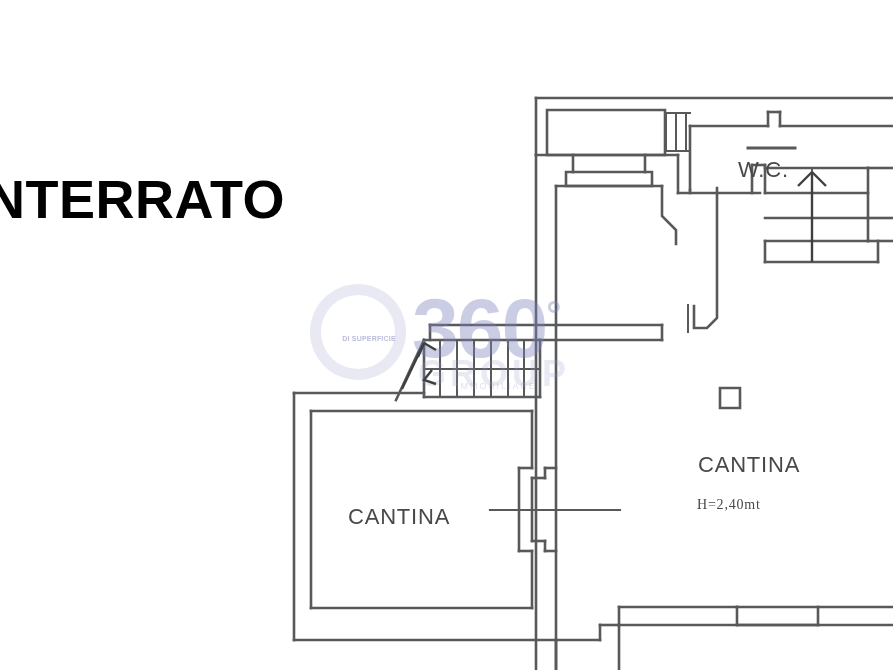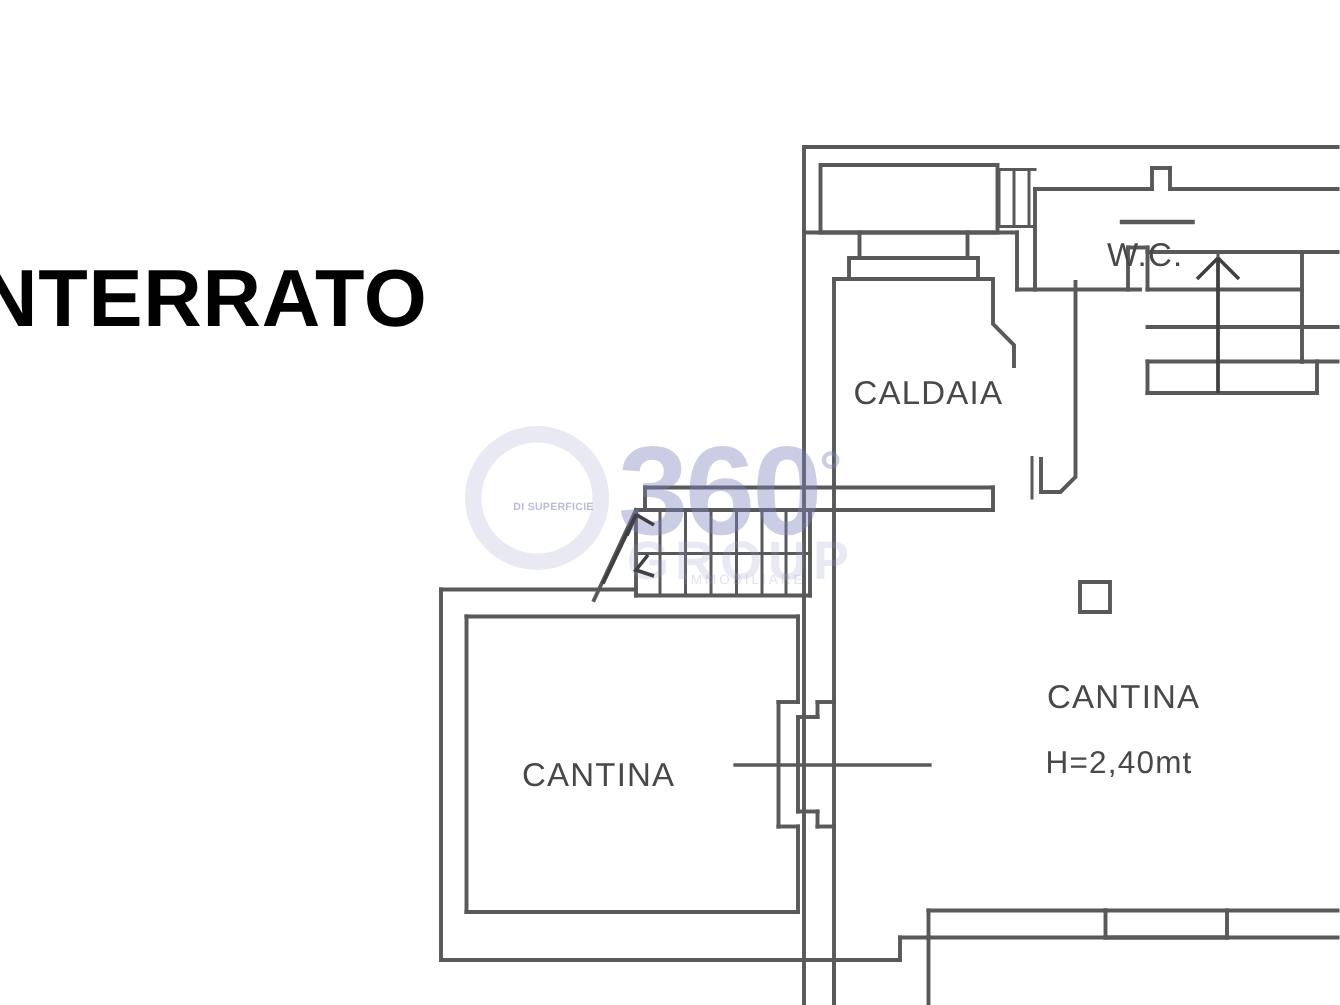--- a/index.html
+++ b/index.html
@@ -47,21 +47,22 @@
   
   .room-label {
     position: absolute;
     color: #47484a;
     font-size: 22px;
     letter-spacing: 0.8px;
     white-space: nowrap;
     font-family: "Liberation Sans", sans-serif;
   }
   .room-label.small {
-    font-size: 21px;
+    font-size: 14px;
+    font-family: Liberation Serif, serif;
   }
   .label-caldaia { left: 569px; top: 249px; }
   .label-wc      { left: 694px; top: 157px; margin-left: 44px; }
   .label-cantina-left { left: 348px; top: 504px; }
   .label-cantina-right { left: 698px; top: 452px; }
   .label-height  { left: 697px; top: 497px; }
 
   
   .watermark {
     position: absolute;
@@ -275,21 +276,20 @@
 
     <g stroke="#3f4042" stroke-width="2.4" fill="none">
       <path d="M 812 262 L 812 172"></path>
       <path d="M 812 172 L 798 186"></path>
       <path d="M 812 172 L 826 186"></path>
     </g>
   </svg>
 
   <div class="floor-title">NTERRATO</div>
 
-  <div class="room-label label-caldaia">CALDAIA</div>
 
   <div class="room-label label-wc">W.C.</div>
 
   <div class="room-label label-cantina-left">CANTINA</div>
 
   <div class="room-label label-cantina-right">CANTINA</div>
 
   <div class="room-label small label-height">H=2,40mt</div>
 
 </div>

